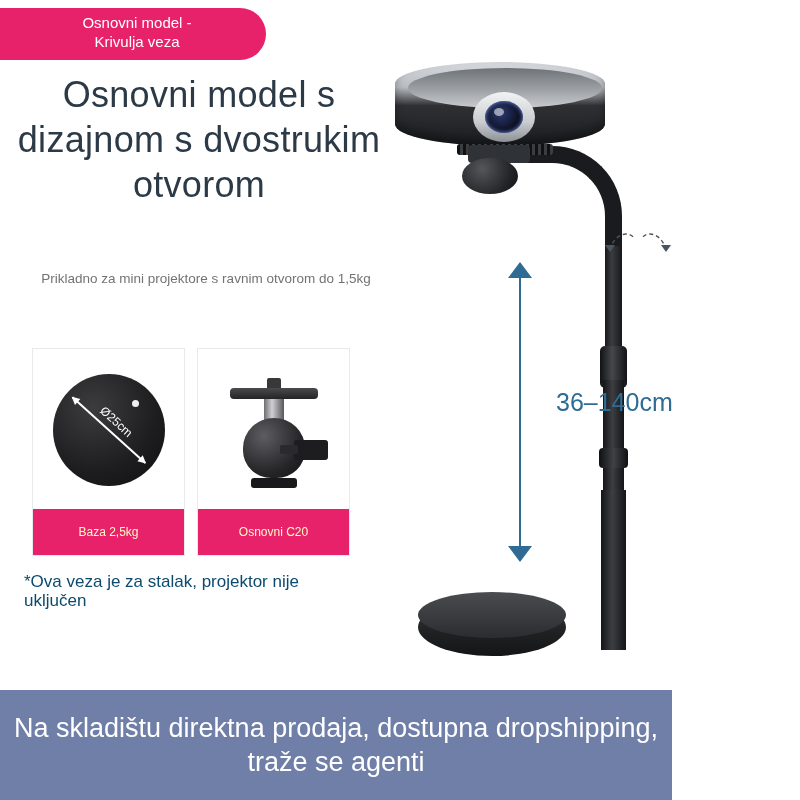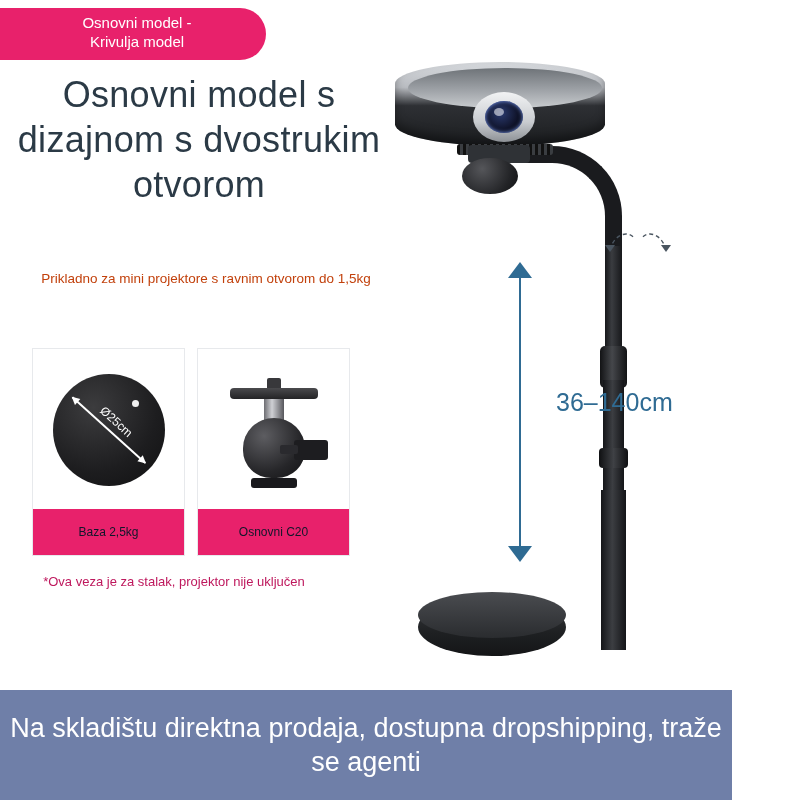--- a/index.html
+++ b/index.html
@@ -55,21 +55,21 @@
     line-height: 45px;
     text-align: center;
     font-weight: 400;
     letter-spacing: 0.3px;
   }
   .subline {
     position: absolute;
     left: 16px;
     top: 270px;
     width: 380px;
-    color: #c2410c;
+    color: #737373;
     font-size: 13.5px;
     line-height: 18px;
     text-align: center;
   }
 
   
   .cards {
     position: absolute;
     left: 32px;
     top: 348px;
@@ -93,36 +93,36 @@
     width: 100%;
     overflow: hidden;
   }
   .card-label {
     position: absolute;
     left: 0;
     bottom: 0;
     width: 100%;
     height: 46px;
     background: #e8216b;
-    color: #0f172a;
+    color: #fef9c3;
     font-size: 12px;
     display: flex;
     align-items: center;
     justify-content: center;
     box-sizing: border-box;
   }
   .footnote {
     position: absolute;
     left: 24px;
     top: 572px;
     width: 300px;
-    color: #be185d;
-    font-size: 13px;
+    color: #0c4a6e;
+    font-size: 17px;
     line-height: 19px;
-    text-align: center;
+    text-align: left;
   }
 
   
   .disc {
     position: absolute;
     left: 50%;
     top: 50%;
     transform: translate(-50%, -50%);
     width: 112px;
     height: 112px;
@@ -457,21 +457,21 @@
     width: 76px;
     height: 34px;
   }
   .rot-arrows svg { display: block; }
 
   
   .banner {
     position: absolute;
     left: 0;
     bottom: 0;
-    width: 732px;
+    width: 672px;
     height: 110px;
     background: #6f7fa8;
     display: flex;
     align-items: center;
     justify-content: center;
     text-align: center;
   }
   .banner-text {
     color: #ffffff;
     font-size: 27px;
@@ -480,21 +480,21 @@
   }
 </style>
 </head>
 <body>
 
 <div class="page">
 
   <div class="ribbon">
     <div>
       <span>Osnovni model -</span>
-      <span>Krivulja model</span>
+      <span>Krivulja veza</span>
     </div>
   </div>
 
   <div class="headline">Osnovni model s dizajnom s dvostrukim otvorom</div>
   <div class="subline">Prikladno za mini projektore s ravnim otvorom do 1,5kg</div>
 
   <div class="cards">
 
     <div class="card">
       <div class="card-img">

